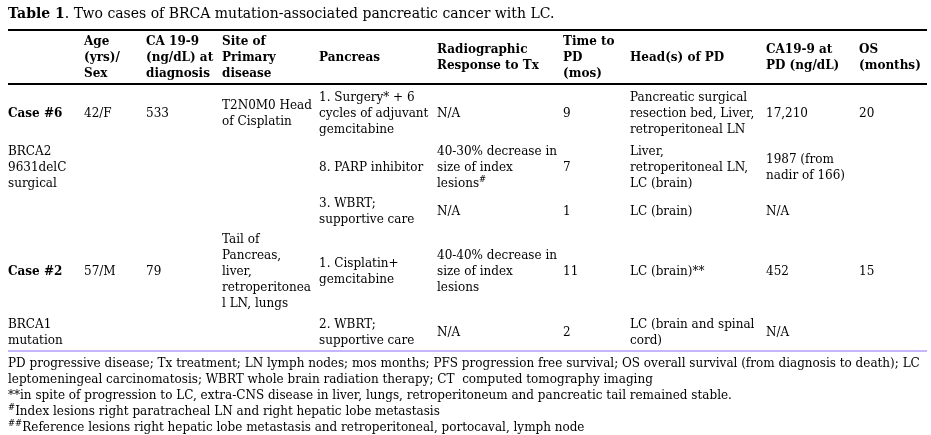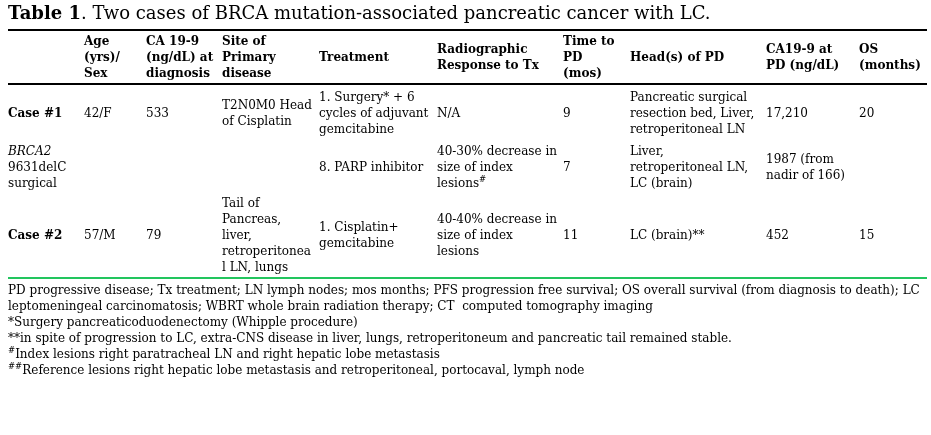--- a/index.html
+++ b/index.html
@@ -3,41 +3,41 @@
 <meta charset="utf-8">
 <style>
   * { box-sizing: border-box; }
   html, body { margin: 0; padding: 0; background: #fff; }
   body {
     width: 931px; height: 435px; overflow: hidden;
     font-family: "DejaVu Serif", serif; color: #000;
   }
   .page { padding: 4px 6px 0 8px; }
 
-  .t-title { font-size: 18px; line-height: 16px; margin: 1px 0 3px 0; }
+  .t-title { font-size: 14px; line-height: 16px; margin: 1px 0 3px 0; }
   .t-title .bold { font-weight: bold; }
 
   table.brca {
     border-collapse: collapse;
     table-layout: fixed;
     width: 919px;
     border-top: 2px solid #000;
-    border-bottom: 2px solid #22c55e;
+    border-bottom: 2px solid #c4b5fd;
     margin-top: 8px;
   }
   thead tr { border-bottom: 2px solid #000; }
   th, td {
     font-size: 12px; line-height: 16px;
     text-align: left; vertical-align: middle;
     padding: 2px 6px 2px 0;
     word-wrap: break-word;
   }
   th { font-weight: bold; }
   td.case { font-weight: bold; }
-  .italic { font-style: italic; }
+  .italic { }
   sup { font-size: 8.5px; line-height: 0; }
 
   tr.h-row  { height: 53px; }
   tr.row-1  { height: 57px; }
   tr.row-2  { height: 50px; }
   tr.row-3  { height: 36px; }
   tr.row-4  { height: 67px; }
   tr.row-5  { height: 38px; }
 
   .footnotes { margin-top: 3px; width: 917px; }
@@ -62,31 +62,31 @@
         <col style="width:136px">
         <col style="width:93px">
       <col style="width:68px">
     </colgroup>
     <thead>
       <tr class="h-row">
         <th></th>
         <th>Age (yrs)/ Sex</th>
         <th>CA 19-9 (ng/dL) at diagnosis</th>
         <th>Site of Primary disease</th>
-        <th>Treatment</th>
+        <th>Pancreas</th>
         <th>Radiographic Response to Tx</th>
         <th>Time to PD (mos)</th>
         <th>Head(s) of PD</th>
         <th>CA19-9 at PD (ng/dL)</th>
         <th>OS (months)</th>
       </tr>
     </thead>
     <tbody>
       <tr class="row-1">
-        <td class="case">Case #1</td>
+        <td class="case">Case #6</td>
         <td>42/F</td>
         <td>533</td>
         <td>T2N0M0 Head of Cisplatin</td>
         <td>1. Surgery* + 6 cycles of adjuvant gemcitabine</td>
         <td>N/A</td>
         <td>9</td>
         <td>Pancreatic surgical resection bed, Liver, retroperitoneal LN</td>
         <td>17,210</td>
         <td>20</td>
       </tr>
@@ -95,36 +95,59 @@
         <td></td>
         <td></td>
         <td></td>
         <td>8. PARP inhibitor</td>
         <td><span>40-30% decrease in size of index lesions</span><sup>#</sup></td>
         <td>7</td>
         <td>Liver, retroperitoneal LN, LC (brain)</td>
         <td>1987 (from nadir of 166)</td>
         <td></td>
       </tr>
+      <tr class="row-3">
+        <td></td>
+        <td></td>
+        <td></td>
+        <td></td>
+        <td>3. WBRT; supportive care</td>
+        <td>N/A</td>
+        <td>1</td>
+        <td>LC (brain)</td>
+        <td>N/A</td>
+        <td></td>
+      </tr>
       <tr class="row-4">
         <td class="case">Case #2</td>
         <td>57/M</td>
         <td>79</td>
         <td>Tail of Pancreas, liver, retroperitoneal LN, lungs</td>
         <td>1. Cisplatin+ gemcitabine</td>
         <td>40-40% decrease in size of index lesions</td>
         <td>11</td>
         <td>LC (brain)**</td>
         <td>452</td>
         <td>15</td>
       </tr>
+      <tr class="row-5">
+        <td><span class="italic">BRCA1</span><br><span>mutation</span></td>
+        <td></td>
+        <td></td>
+        <td></td>
+        <td>2. WBRT; supportive care</td>
+        <td>N/A</td>
+        <td>2</td>
+        <td>LC (brain and spinal cord)</td>
+        <td>N/A</td>
+        <td></td>
+      </tr>
     </tbody>
   </table>
 
   <div class="footnotes">
     <div class="fn">PD progressive disease; Tx treatment; LN lymph nodes; mos months; PFS progression free survival; OS overall survival (from diagnosis to death); LC leptomeningeal carcinomatosis; WBRT whole brain radiation therapy; CT  computed tomography imaging</div>
-    <div class="fn">*Surgery pancreaticoduodenectomy (Whipple procedure)</div>
     <div class="fn">**in spite of progression to LC, extra-CNS disease in liver, lungs, retroperitoneum and pancreatic tail remained stable.</div>
     <div class="fn"><sup>#</sup><span>Index lesions right paratracheal LN and right hepatic lobe metastasis</span></div>
     <div class="fn"><sup>##</sup><span>Reference lesions right hepatic lobe metastasis and retroperitoneal, portocaval, lymph node</span></div>
   </div>
 
 </div>
 
 </body></html>

